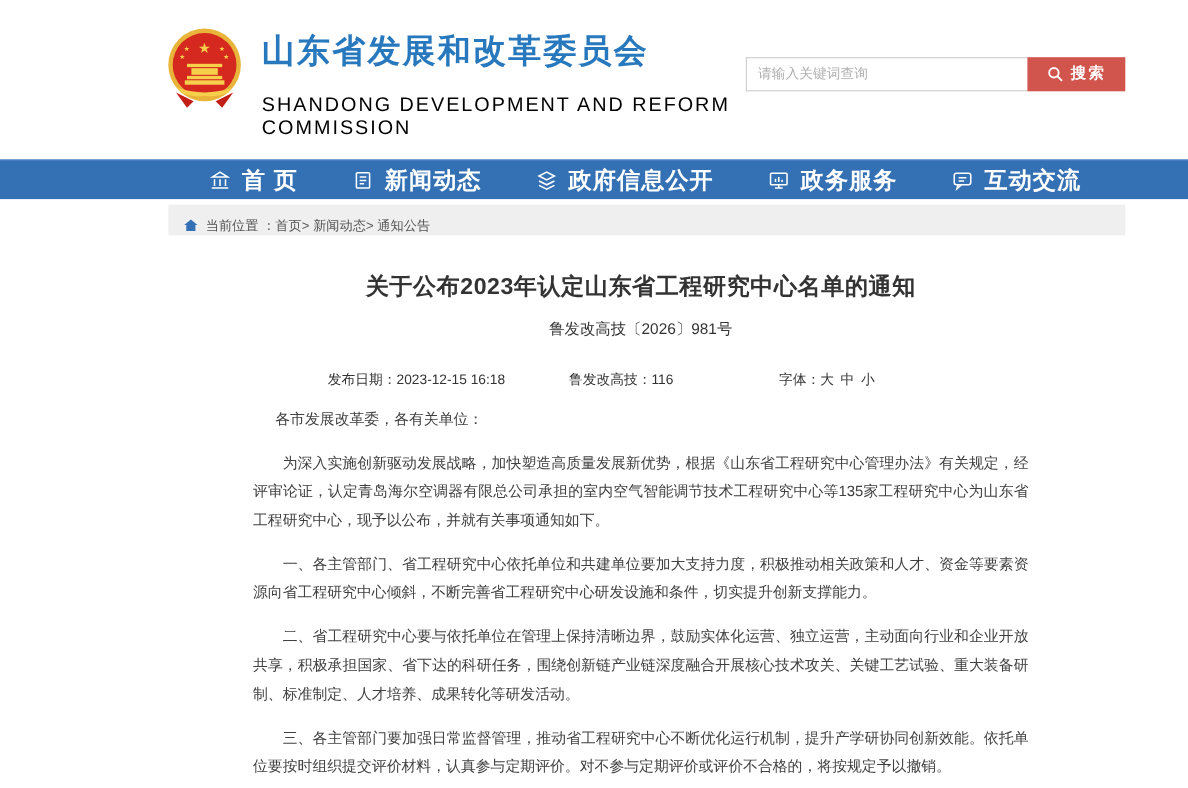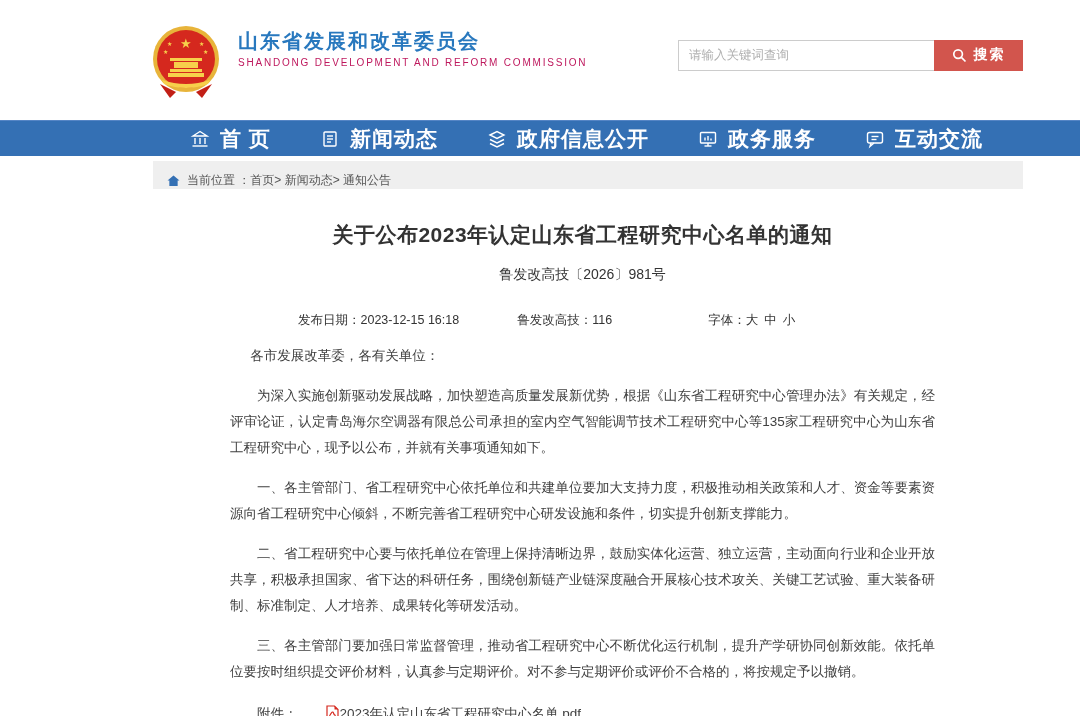--- a/index.html
+++ b/index.html
@@ -10,22 +10,22 @@
     color: #333; overflow: hidden; position: relative;
   }
   .container { width: 873px; margin-left: 150px; }
 
   
   .site-header { padding-top: 22px; padding-bottom: 18px; background:#fff; }
   .header-inner { display: flex; align-items: center; justify-content: space-between; }
   .brand { display: flex; align-items: flex-start; }
   .emblem { width: 72px; height: 80px; margin-right: 16px; flex: 0 0 auto; }
   .brand-text { padding-top: 8px; }
-  .site-title { font-size: 20px; font-weight: bold; color: #2878be; letter-spacing: 2px; line-height: 1.15; }
-  .site-subtitle { margin-top: 4px; font-size: 10px; color: #be185d; letter-spacing: 1.8px; }
+  .site-title { font-size: 30px; font-weight: bold; color: #2878be; letter-spacing: 2px; line-height: 1.15; }
+  .site-subtitle { margin-top: 20px; font-size: 18px; color: #000000; letter-spacing: 1.8px; }
 
   .search-box { display: flex; align-items: center; margin-top: -14px; }
   .search-input {
     width: 256px; height: 31px; border: 1px solid #ccc; border-right: none;
     padding: 0 10px; font-size: 12.5px; color: #333; outline: none; background:#fff;
   }
   .search-input::placeholder { color: #b0b0b0; }
   .search-btn {
     width: 89px; height: 31px; border: none; background: #d2554d; color: #fff;
     font-size: 14px; font-weight: bold; display: flex; align-items: center;

